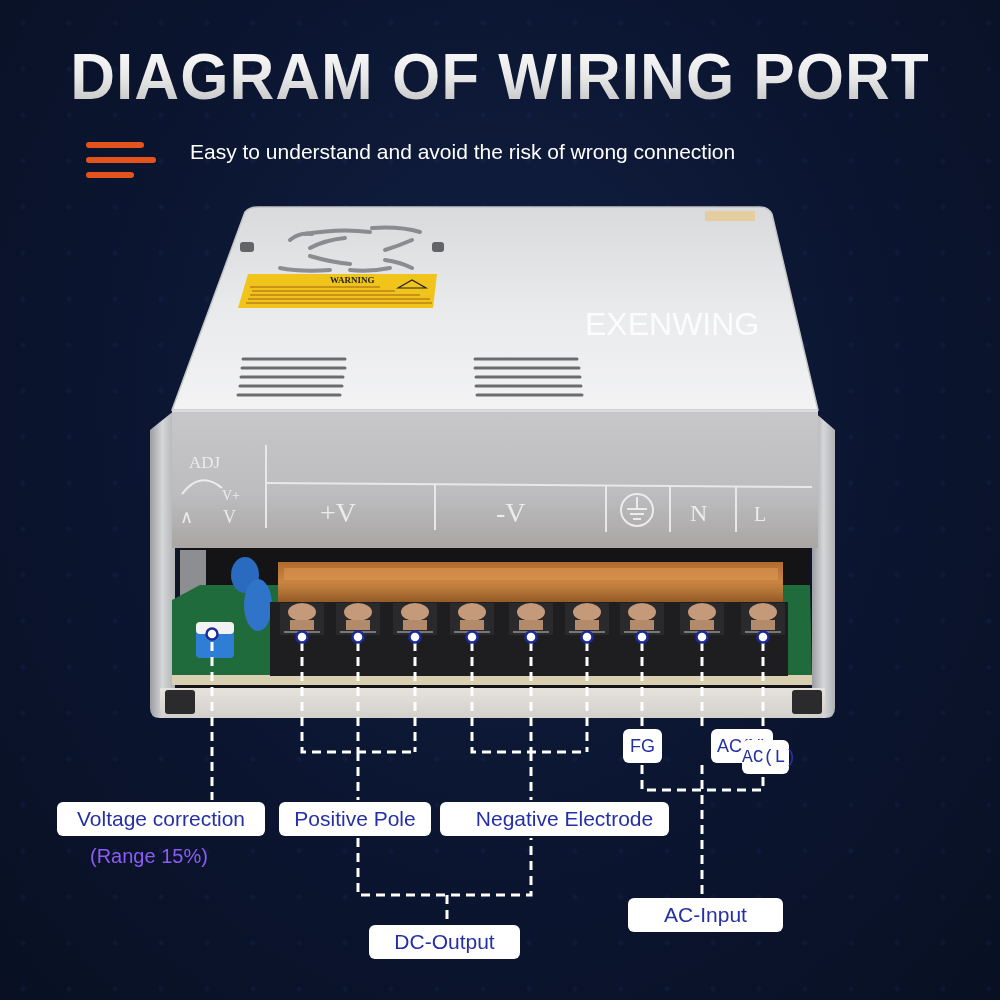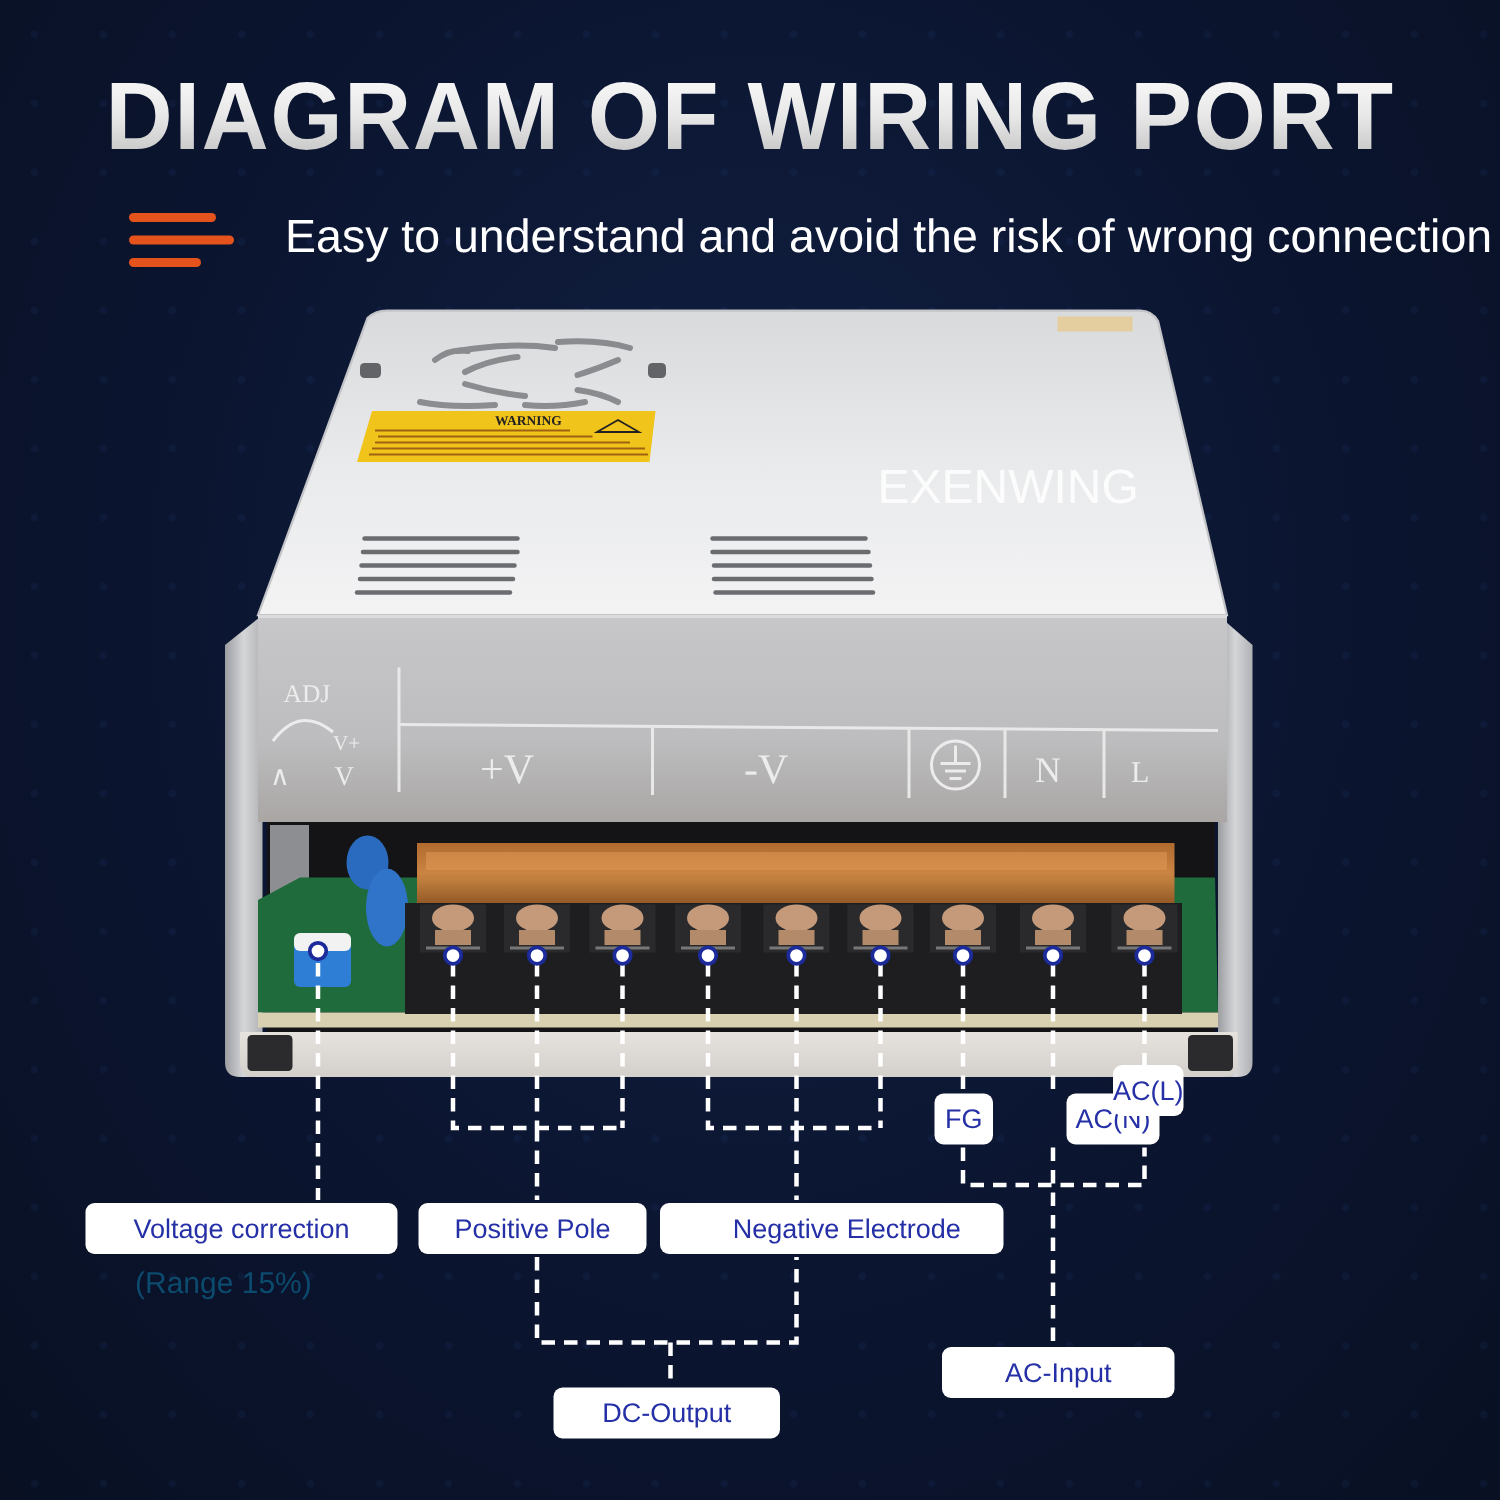--- a/index.html
+++ b/index.html
@@ -20,31 +20,31 @@
       font-size: 64px; letter-spacing: 1px;
       color: #f2f2f2;
       background: linear-gradient(#ffffff 0%, #e8e8e8 50%, #b9b9b9 100%);
       -webkit-background-clip: text; background-clip: text; -webkit-text-fill-color: transparent;
       transform: scaleX(0.97);
     }
     .menu-icon { position: absolute; left: 86px; top: 142px; width: 70px; height: 40px; }
     .menu-icon span { position: absolute; height: 6px; border-radius: 3px; background: #e5531c; left: 0; }
     .subtitle {
       position: absolute; left: 190px; top: 140px;
-      color: #ffffff; font-size: 31px;
+      color: #ffffff; font-size: 21px;
     }
     svg.main { position: absolute; left: 0; top: 0; }
     .label {
       position: absolute; background: #ffffff; border-radius: 6px;
-      color: #2530a6; font-size: 18px; text-align: center;
+      color: #2530a6; font-size: 21px; text-align: center;
       line-height: 34px; height: 34px; white-space: nowrap;
     }
     .label.small { font-size: 18px; border-radius: 6px; }
     .note {
-      position: absolute; color: #0c4a6e; font-size: 20px;
+      position: absolute; color: #8b5cf6; font-size: 20px;
     }
   </style>
 </head>
 <body>
 
 <div class="dots"></div>
 
 <div class="title">DIAGRAM OF WIRING PORT</div>
 
 <div class="menu-icon">
@@ -269,15 +269,15 @@
       <circle cx="763" cy="637" r="5.5" fill="#ffffff" stroke="#1c2a9a" stroke-width="2.5"></circle>
     </g>
 </svg>
 
 <div class="label" style="left:57px; top:802px; width:208px;">Voltage correction</div>
 <div class="note" style="left:90px; top:845px;">(Range 15%)</div>
 <div class="label" style="left:279px; top:802px; width:152px;">Positive Pole</div>
 <div class="label" style="left:440px; top:802px; width:209px;padding-left:20px;">Negative Electrode</div>
 <div class="label small" style="left:623px; top:729px; width:39px;">FG</div>
 <div class="label small" style="left:669px; top:729px; width:62px;margin-left:42px;">AC(N)</div>
-<div class="label small" style="left:742px; top:710px; width:47px;">AC(L)</div>
+<div class="label small" style="left:742px; top:740px; width:47px;font-family:Liberation Mono, monospace;">AC(L)</div>
 <div class="label" style="left:369px; top:925px; width:151px;">DC-Output</div>
 <div class="label" style="left:628px; top:898px; width:155px;">AC-Input</div>
 
 </body></html>

